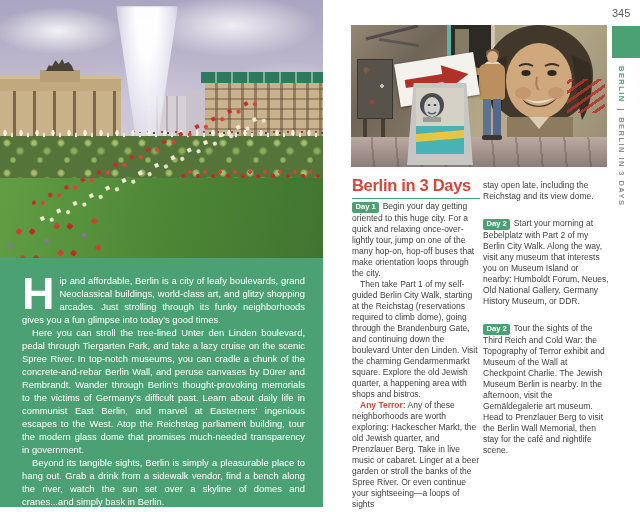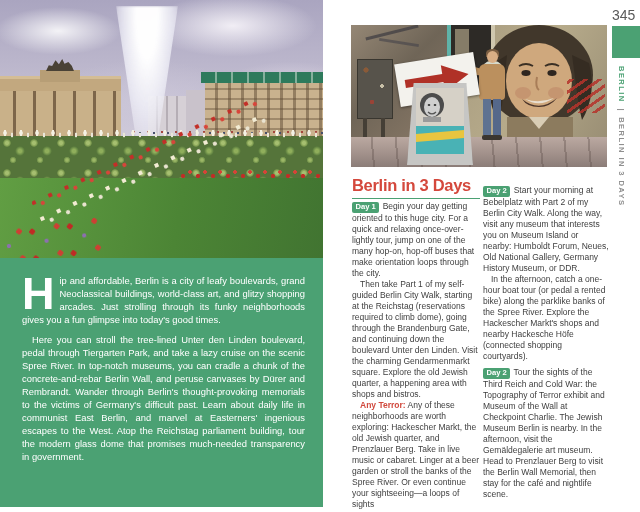--- a/index.html
+++ b/index.html
@@ -69,21 +69,21 @@
       radial-gradient(circle 4px at 6px 8px,#c02a24 65%,transparent 75%),
       radial-gradient(circle 3px at 19px 19px,#8d6fb0 65%,transparent 75%),
       radial-gradient(circle 4px at 31px 6px,#cd4033 65%,transparent 75%);
     background-size:38px 27px;}
 
   
   .intro{position:absolute;left:0;top:258px;width:323px;height:249px;background:#4BA173;
     color:#ffffff;box-sizing:border-box;padding:16px 18px 0 22px;
     font-size:9.4px;line-height:13px;text-align:justify;}
   .intro p{margin:0;}
-  .intro p.indent{text-indent:10px;margin-top:7px;}
+  .intro p.indent{text-indent:10px;}
   .dropcap{float:left;font-size:45px;line-height:36px;font-weight:bold;
     margin:2px 7px 0 0;letter-spacing:-2px;}
 
   
   .photo2{position:absolute;left:351px;top:25px;width:256px;height:142px;overflow:hidden;background:#8a7d6b;}
   .p2-wallL{position:absolute;left:0;top:0;width:108px;height:142px;
     background:linear-gradient(135deg,#958775 0%,#6f6557 38%,#837463 70%,#5f564a 100%);}
   .p2-wallR{position:absolute;left:108px;top:0;width:148px;height:142px;
     background:linear-gradient(120deg,#a89c80 0%,#b6aa8a 45%,#968b72 100%);}
   .p2-tag1{position:absolute;left:14px;top:6px;width:54px;height:3px;background:#3c3a40;transform:rotate(-14deg);opacity:.7;}
@@ -125,28 +125,28 @@
 
   
   .headwrap{position:absolute;left:352px;top:176px;width:128px;}
   .headline{margin:0;font-size:16.5px;font-weight:bold;color:#D4483C;letter-spacing:-.3px;}
   .rule{height:0;border-bottom:1.6px solid #4BA173;margin-top:3px;}
   .col{position:absolute;font-size:8.5px;line-height:11px;color:#3e3e3e;}
   .col1{left:352px;top:201px;width:129px;}
   .col2{left:483px;top:180px;width:126px;}
   .col p{margin:0;}
   .col p.indent{text-indent:8px;}
-  .col p.gap{margin-top:5px;}
+  .col p.gap{margin-top:16px;}
   .day-badge{display:inline-block;background:#4BA173;color:#fff;font-weight:bold;
     font-size:7.6px;line-height:8.5px;padding:1px 3.5px 1.5px;border-radius:2px;
     position:relative;top:-.5px;margin-right:1px;}
   .evening{color:#D14A3E;font-weight:bold;}
 
   
-  .page-number{position:absolute;left:612px;top:7px;font-size:14px;color:#595959;text-align:center;}
+  .page-number{position:absolute;left:612px;top:7px;font-size:11px;color:#595959;text-align:center;}
   .chapter-tab{position:absolute;left:612px;top:26px;width:28px;height:32px;background:#4BA173;}
   .side-label{position:absolute;left:617px;top:66px;writing-mode:vertical-rl;
     font-size:7.6px;letter-spacing:1.4px;font-weight:bold;color:#8f8f8f;white-space:nowrap;}
   .side-label .chap{color:#4BA173;}
   .side-label .sep{color:#8f8f8f;padding:2px 0;}
 </style>
 </head>
 <body>
 
 <div class="page">
@@ -168,20 +168,21 @@
     <div class="p1-spikes"></div>
     <div class="p1-redrow"></div>
     <div class="p1-lawn"></div>
     <div class="p1-stripe"></div>
     <div class="p1-corner"></div>
   </div>
 
   <div class="intro">
     <p><span class="dropcap">H</span><span>ip and affordable, Berlin is a city of leafy boulevards, grand Neoclassical buildings, world-class art, and glitzy shopping arcades. Just strolling through its funky neighborhoods gives you a fun glimpse into today's good times.</span></p>
     <p class="indent">Here you can stroll the tree-lined Unter den Linden boulevard, pedal through Tiergarten Park, and take a lazy cruise on the scenic Spree River. In top-notch museums, you can cradle a chunk of the concrete-and-rebar Berlin Wall, and peruse canvases by Dürer and Rembrandt. Wander through Berlin's thought-provoking memorials to the victims of Germany's difficult past. Learn about daily life in communist East Berlin, and marvel at Easterners' ingenious escapes to the West. Atop the Reichstag parliament building, tour the modern glass dome that promises much-needed transparency in government.</p>
+    <p class="indent">Beyond its tangible sights, Berlin is simply a pleasurable place to hang out. Grab a drink from a sidewalk vendor, find a bench along the river, watch the sun set over a skyline of domes and cranes...and simply bask in Berlin.</p>
   </div>
 
   <div class="photo2">
     <div class="p2-wallL"></div>
     <div class="p2-wallR"></div>
     <div class="p2-tag1"></div>
     <div class="p2-tag2"></div>
     <div class="p2-door"></div>
     <div class="p2-doorlite"></div>
     <svg class="p2-mural" viewBox="0 0 126 112">
@@ -241,22 +242,22 @@
     <div class="rule"></div>
   </div>
 
   <div class="col col1">
     <p><span class="day-badge">Day 1</span> <span>Begin your day getting oriented to this huge city. For a quick and relaxing once-over-lightly tour, jump on one of the many hop-on, hop-off buses that make orientation loops through the city.</span></p>
     <p class="indent">Then take Part 1 of my self-guided Berlin City Walk, starting at the Reichstag (reservations required to climb dome), going through the Brandenburg Gate, and continuing down the boulevard Unter den Linden. Visit the charming Gendarmenmarkt square. Explore the old Jewish quarter, a happening area with shops and bistros.</p>
     <p class="indent"><span class="evening">Any Terror:</span> <span>Any of these neighborhoods are worth exploring: Hackescher Markt, the old Jewish quarter, and Prenzlauer Berg. Take in live music or cabaret. Linger at a beer garden or stroll the banks of the Spree River. Or even continue your sightseeing—a loops of sights</span></p>
   </div>
 
   <div class="col col2">
+    <p>stay open late, including the Reichstag and its view dome.</p>
     <p class="gap"><span class="day-badge">Day 2</span> <span>Start your morning at Bebelplatz with Part 2 of my Berlin City Walk. Along the way, visit any museum that interests you on Museum Island or nearby: Humboldt Forum, Neues, Old National Gallery, Germany History Museum, or DDR.</span></p>
-    <p class="indent">In the afternoon, catch a one-hour boat tour (or pedal a rented bike) along the parklike banks of the Spree River. Explore the Hackescher Markt's shops and nearby Hackesche Höfe (connected shopping courtyards).</p>
     <p class="gap"><span class="day-badge">Day 2</span> <span>Tour the sights of the Third Reich and Cold War: the Topography of Terror exhibit and Museum of the Wall at Checkpoint Charlie. The Jewish Museum Berlin is nearby. In the afternoon, visit the Gemäldegalerie art museum. Head to Prenzlauer Berg to visit the Berlin Wall Memorial, then stay for the café and nightlife scene.</span></p>
   </div>
 
   <div class="page-number">345</div>
   <div class="chapter-tab"></div>
   <div class="side-label">
     <span class="chap">BERLIN</span><span class="sep"> | </span><span>BERLIN IN 3 DAYS</span>
   </div>
 
 </div>

